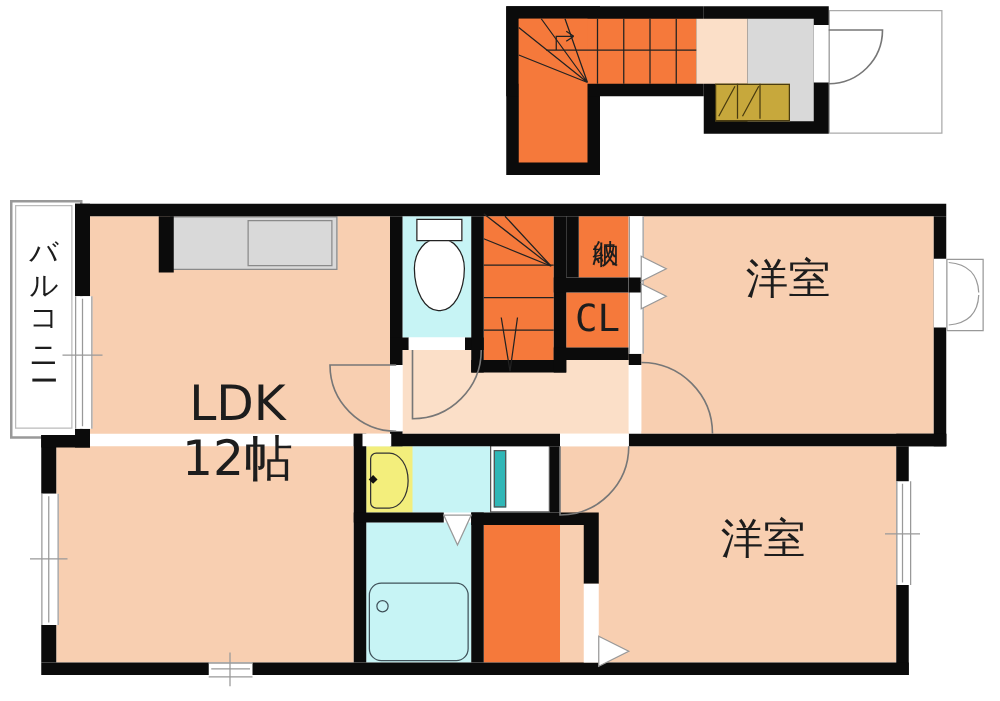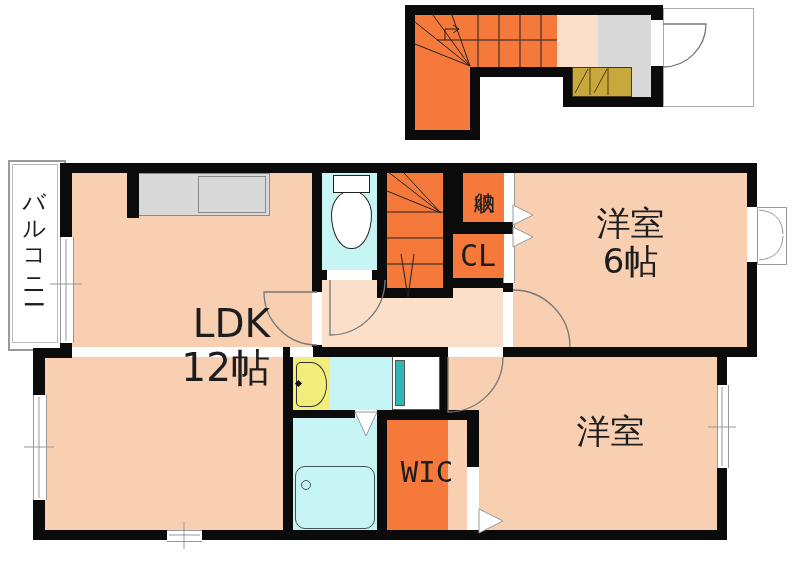--- a/index.html
+++ b/index.html
@@ -155,33 +155,31 @@
       <polygon points="355,412 377,412 366,436"></polygon>
       <polygon points="479,509 503,521 479,533"></polygon>
     </g>
     <g stroke="#4a3c10" fill="none" stroke-width="1">
       <path d="M590,67 L590,95 M608,67 L608,95 M575,93 L588,69 M594,93 L607,69"></path>
     </g>
   </svg>
 
   <div class="lbl vert" style="left:21px;top:176px;height:160px;font-size:23px;letter-spacing:3px;">バルコニー</div>
 
-  <div class="lbl" style="left:110px;top:302px;width:160px;text-align:right;font-size:39px;">
+  <div class="lbl" style="left:110px;top:302px;width:160px;text-align:center;font-size:39px;">
     <div>LDK</div>
     <div>12帖</div>
   </div>
 
   <div class="lbl" style="left:558px;top:204px;width:145px;text-align:center;font-size:34px;">
     <div>洋室</div>
-    <div>6帖</div>
   </div>
 
   <div class="lbl" style="left:538px;top:412px;width:145px;text-align:center;font-size:34px;">
     <div>洋室</div>
   </div>
 
-  <div class="lbl mono" style="left:387px;top:456px;width:80px;text-align:center;font-size:29px;">WIC</div>
 
   <div class="lbl mono" style="left:453px;top:239px;width:50px;text-align:center;font-size:30px;">CL</div>
 
   <div class="lbl vert" style="left:472px;top:176px;height:46px;font-size:21px;">収納</div>
 
 </div>
 
 </body></html>

